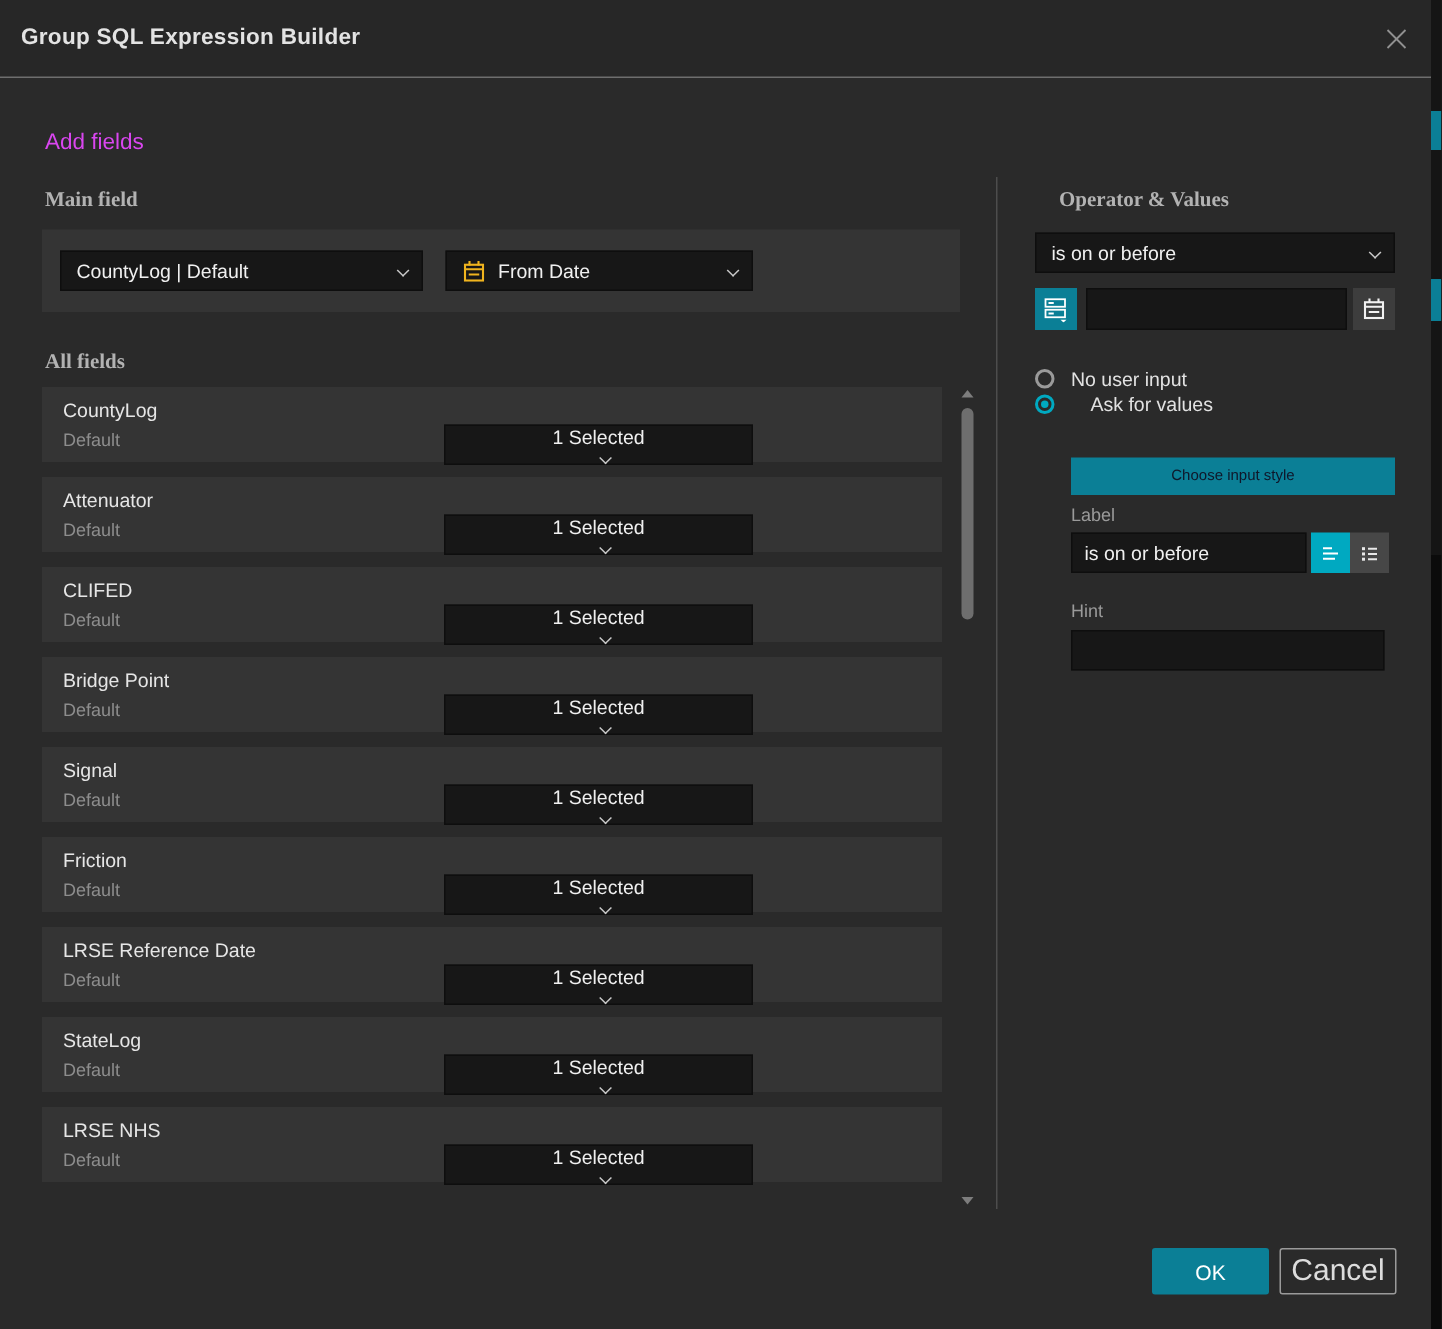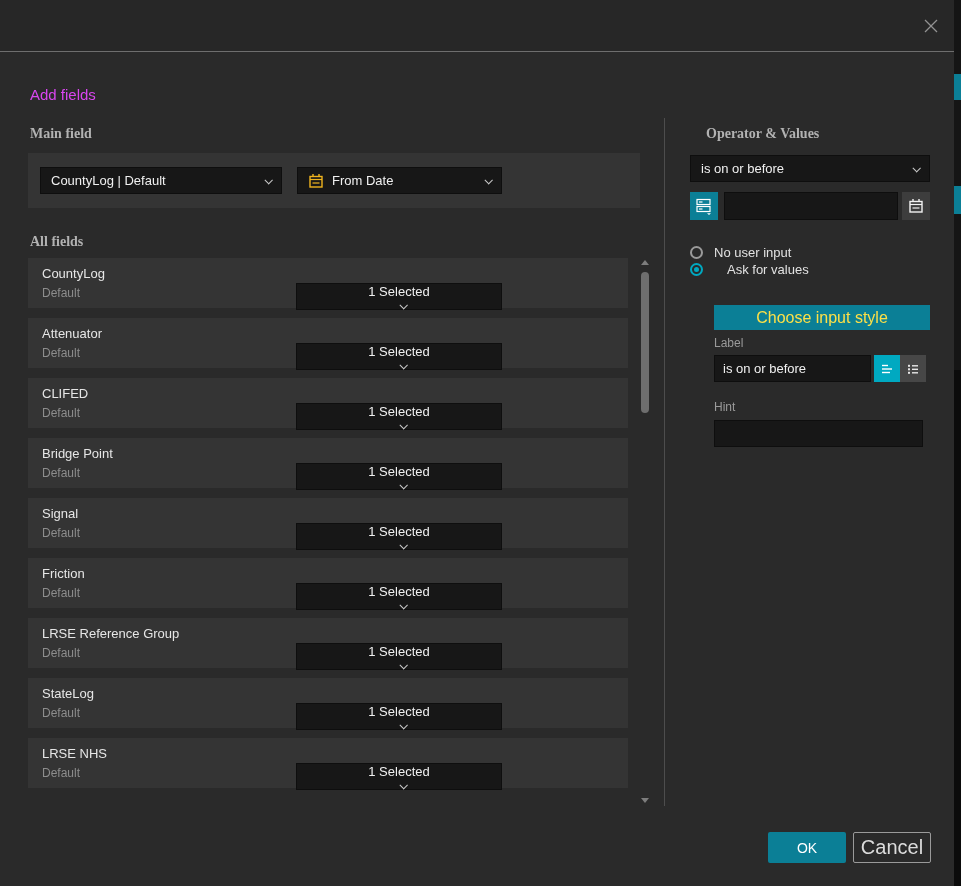--- a/index.html
+++ b/index.html
@@ -50,21 +50,21 @@
   .input-type-btn { position:absolute; left:690px; top:192px; width:28px; height:28px; background:var(--accent); display:flex; align-items:center; justify-content:center; cursor:pointer; }
   .date-input { position:absolute; left:724px; top:192px; width:174px; height:28px; }
   .cal-btn { position:absolute; left:902px; top:192px; width:28px; height:28px; background:#3d3d3d; display:flex; align-items:center; justify-content:center; cursor:pointer; }
 
   .radio-option { position:absolute; left:690px; display:flex; align-items:center; gap:11px; cursor:pointer; }
   .radio-circle { position:relative; width:13px; height:13px; border:2px solid #9a9a9a; border-radius:50%; flex:0 0 auto; }
   .radio-option.selected .radio-circle { border-color:var(--accent-bright); }
   .radio-option.selected .radio-circle::after { content:''; position:absolute; inset:2px; background:var(--accent-bright); border-radius:50%; }
   .radio-label { font-size:13px; color:#e2e2e2; }
 
-  .choose-style-btn { position:absolute; left:714px; top:305px; width:216px; height:25px; background:var(--accent); color:#fde047; font-size:16px; display:flex; align-items:center; justify-content:center; cursor:pointer; }
+  .choose-style-btn { position:absolute; left:714px; top:305px; width:216px; height:25px; background:var(--accent); color:#0f172a; font-size:10px; display:flex; align-items:center; justify-content:center; cursor:pointer; }
   .lbl { position:absolute; font-size:12px; color:#9a9a9a; }
   .label-input { position:absolute; left:714px; top:355px; width:157px; height:27px; }
   .toggle-group { position:absolute; left:874px; top:355px; display:flex; }
   .toggle-btn { width:26px; height:27px; display:flex; align-items:center; justify-content:center; cursor:pointer; }
   .toggle-on { background:var(--accent-bright); }
   .toggle-off { background:#474747; }
   .hint-input { position:absolute; left:714px; top:420px; width:209px; height:27px; }
 
   
   .ok-btn { position:absolute; left:768px; top:832px; width:78px; height:31px; background:var(--accent); color:#fff; font-size:14px; display:flex; align-items:center; justify-content:center; border-radius:2px; cursor:pointer; }
@@ -77,20 +77,21 @@
   .edge-frag-2 { position:absolute; left:0; top:186px; width:7px; height:28px; background:var(--accent); }
 
   svg { display:block; }
 </style>
 </head>
 <body>
 
 <div class="screen" style="--accent: #0b7f96; --accent-bright: #00a9c1;">
 
   <div class="titlebar">
+    <div class="title">Group SQL Expression Builder</div>
     <div class="close-btn">
       <svg width="18" height="18" viewBox="0 0 18 18">
         <line x1="3" y1="3" x2="15" y2="15" stroke="#929292" stroke-width="1.2"></line>
         <line x1="15" y1="3" x2="3" y2="15" stroke="#929292" stroke-width="1.2"></line>
       </svg>
     </div>
   </div>
 
   <div class="h-add">Add fields</div>
 
@@ -159,21 +160,21 @@
       </div>
       <div class="field-row">
         <div class="row-name">Friction</div>
         <div class="row-sub">Default</div>
         <div class="select row-select">
           <span class="select-text">1 Selected</span>
           <span class="chev"></span>
         </div>
       </div>
       <div class="field-row">
-        <div class="row-name">LRSE Reference Group</div>
+        <div class="row-name">LRSE Reference Date</div>
         <div class="row-sub">Default</div>
         <div class="select row-select">
           <span class="select-text">1 Selected</span>
           <span class="chev"></span>
         </div>
       </div>
       <div class="field-row">
         <div class="row-name">StateLog</div>
         <div class="row-sub">Default</div>
         <div class="select row-select">

